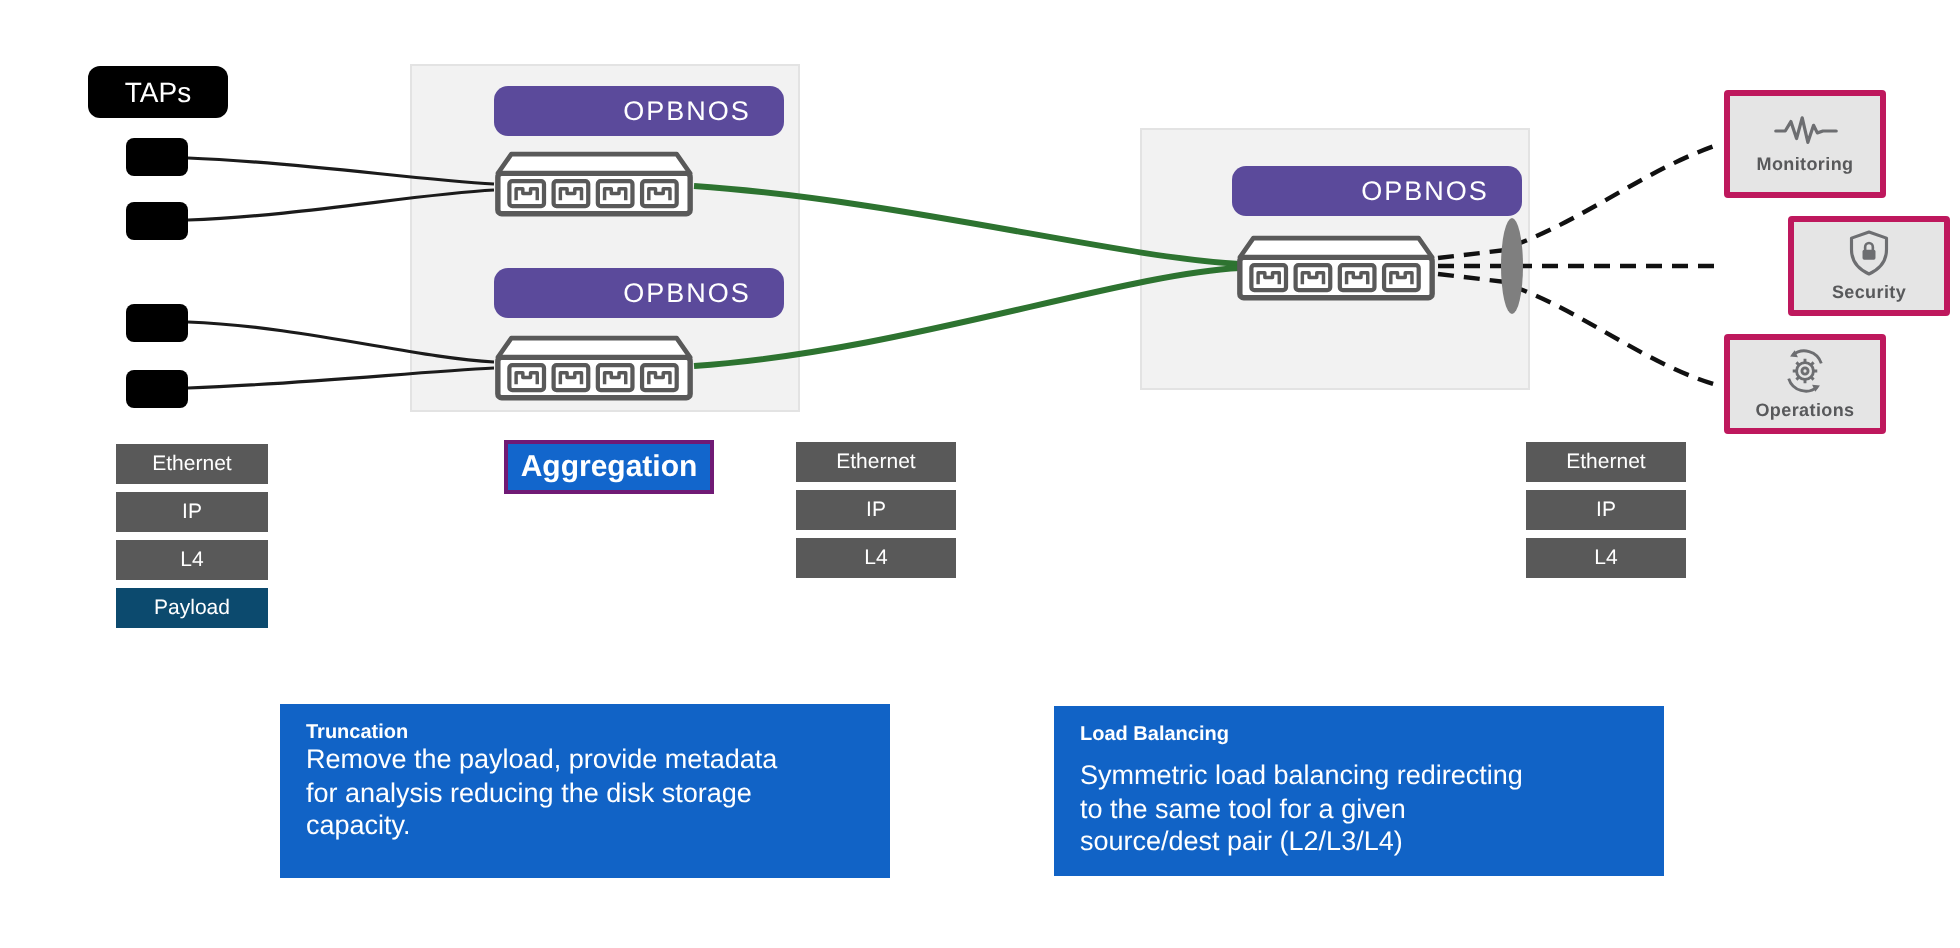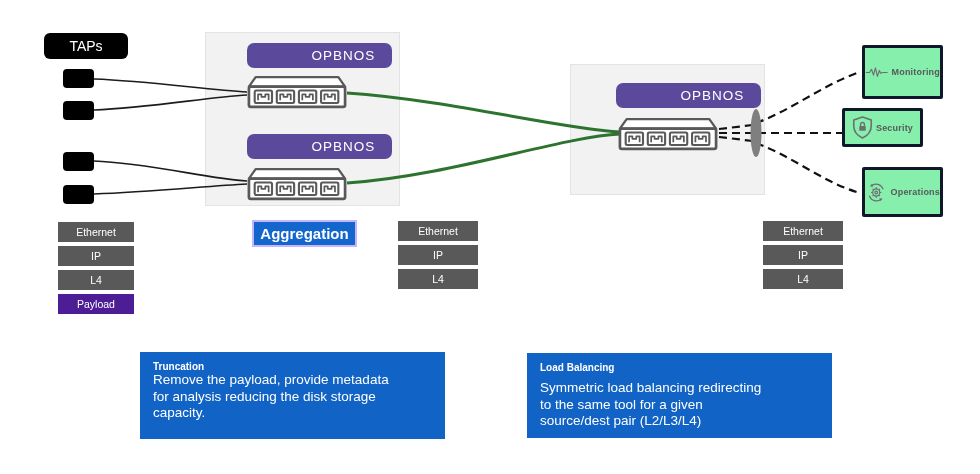--- a/index.html
+++ b/index.html
@@ -14,31 +14,31 @@
   .tap-title{
     background:#000;color:#fff;border-radius:6px;text-align:center;
     font-size:14px;line-height:26px;
   }
   .tap{background:#000;border-radius:4px;}
   .badge{
     background:#5b4a9b;color:#fff;border-radius:7px;text-align:center;
     font-size:13.5px;letter-spacing:1px;line-height:25px;padding-left:48px;
   }
   .stage{
-    background:#1266cc;border:2px solid #c4b5fd;color:#fff;font-weight:bold;
+    background:#1266cc;border:2px solid #701a75;color:#fff;font-weight:bold;
     font-size:15px;text-align:center;line-height:23px;
   }
   .layer{
     width:100%;height:20px;margin-bottom:4px;background:#595959;color:#fff;
     font-weight:normal;font-size:10.5px;text-align:center;line-height:20px;
   }
-  .layer.payload{background:#4c1d95;}
+  .layer.payload{background:#0c4a6e;}
   .tool{
-    background:#86efac;border:3px solid #0f172a;border-radius:2px;
-    display:flex;flex-direction:row;align-items:center;justify-content:center;
+    background:#e5e5e5;border:3px solid #be185d;border-radius:2px;
+    display:flex;flex-direction:column;align-items:center;justify-content:center;
     gap:3px;box-sizing:border-box;
   }
   .tool-label{font-size:9px;font-weight:bold;color:#58595b;letter-spacing:.2px;}
   .callout{
     background:#1163c6;color:#fff;box-sizing:border-box;padding:9px 13px;
   }
   .callout h3{margin:0;font-size:10px;font-weight:bold;}
   .callout p{margin:0;font-size:13.5px;line-height:1.24;white-space:pre-line;}
   .callout p.gap{margin-top:7px;}
 </style>
@@ -81,21 +81,21 @@
     <g stroke="#111" stroke-width="2.2" fill="none" stroke-dasharray="8 5">
       <path d="M719 133 H860"></path>
       <path d="M719 129 L753 125"></path>
       <path d="M719 137 L753 141"></path>
       <path d="M756 123 C792 110 824 84 860 72"></path>
       <path d="M756 143 C792 156 824 183 860 193"></path>
     </g>
     <ellipse cx="756" cy="133" rx="5.5" ry="24" fill="#7f7f7f"></ellipse>
   </svg>
 
-  <div class="abs node tap-title" style="left:44px;top:33px;width:84px;height:26px">TAPs</div>
+  <div class="abs node tap-title" style="left:44px;top:33px;width:70px;height:26px">TAPs</div>
   <div class="abs node tap" style="left:63px;top:69px;width:31px;height:19px"></div>
   <div class="abs node tap" style="left:63px;top:101px;width:31px;height:19px"></div>
   <div class="abs node tap" style="left:63px;top:152px;width:31px;height:19px"></div>
   <div class="abs node tap" style="left:63px;top:185px;width:31px;height:19px"></div>
 
   <div class="abs node badge" style="left:247px;top:43px;width:97px;height:25px">OPBNOS</div>
   <svg class="abs node" style="left:247px;top:74px" width="100" height="35" viewBox="0 0 104 36">
       <use href="#switch-glyph"></use>
     </svg>
 
@@ -109,21 +109,21 @@
       <use href="#switch-glyph"></use>
     </svg>
 
   <div class="abs node tool" style="left:862px;top:45px;width:81px;height:54px">
     <svg width="34" height="17" viewBox="0 0 36 18">
       <path d="M2 9 H7 L10 4 L13 13 L16 2 L19 15 L22 6 L24 10 L27 9 H34" fill="none" stroke="#6d6e71" stroke-width="1.7" stroke-linejoin="round" stroke-linecap="round"></path>
     </svg>
     <span class="tool-label">Monitoring</span>
   </div>
 
-  <div class="abs node tool" style="left:842px;top:108px;width:81px;height:39px">
+  <div class="abs node tool" style="left:894px;top:108px;width:81px;height:50px">
     <svg width="21" height="23" viewBox="0 0 24 26">
       <path d="M12 1 L22 4.5 V11 C22 18 17.5 22.5 12 25 C6.5 22.5 2 18 2 11 V4.5 Z" fill="none" stroke="#6d6e71" stroke-width="1.8" stroke-linejoin="round"></path>
       <path d="M9.8 11.5 V9.5 a2.2 2.2 0 0 1 4.4 0 V11.5" fill="none" stroke="#6d6e71" stroke-width="1.5"></path>
       <rect x="8.3" y="11.2" width="7.4" height="5.6" rx="1" fill="#6d6e71"></rect>
     </svg>
     <span class="tool-label">Security</span>
   </div>
 
   <div class="abs node tool" style="left:862px;top:167px;width:81px;height:50px">
     <svg width="27" height="23" viewBox="0 0 28 24">

